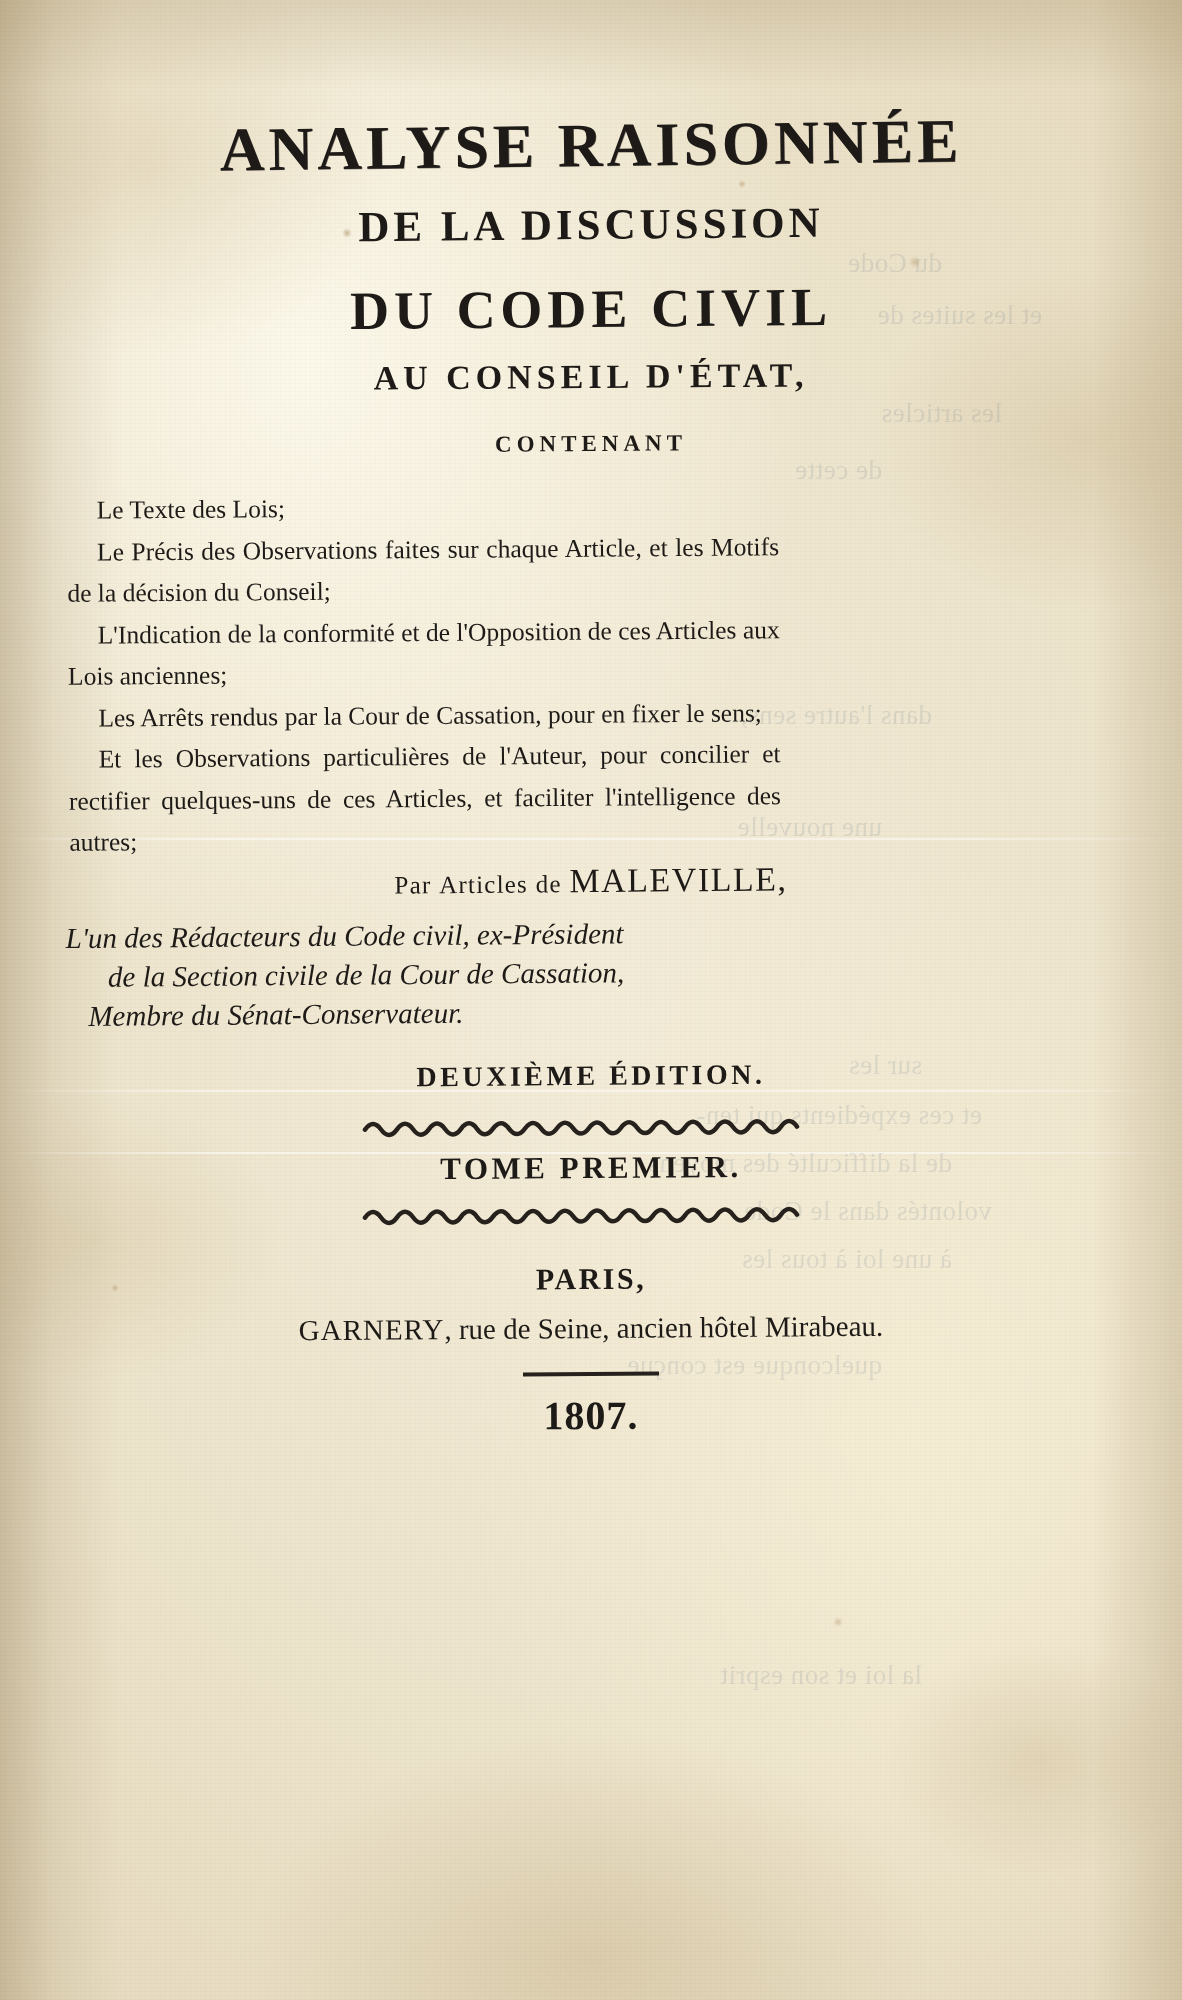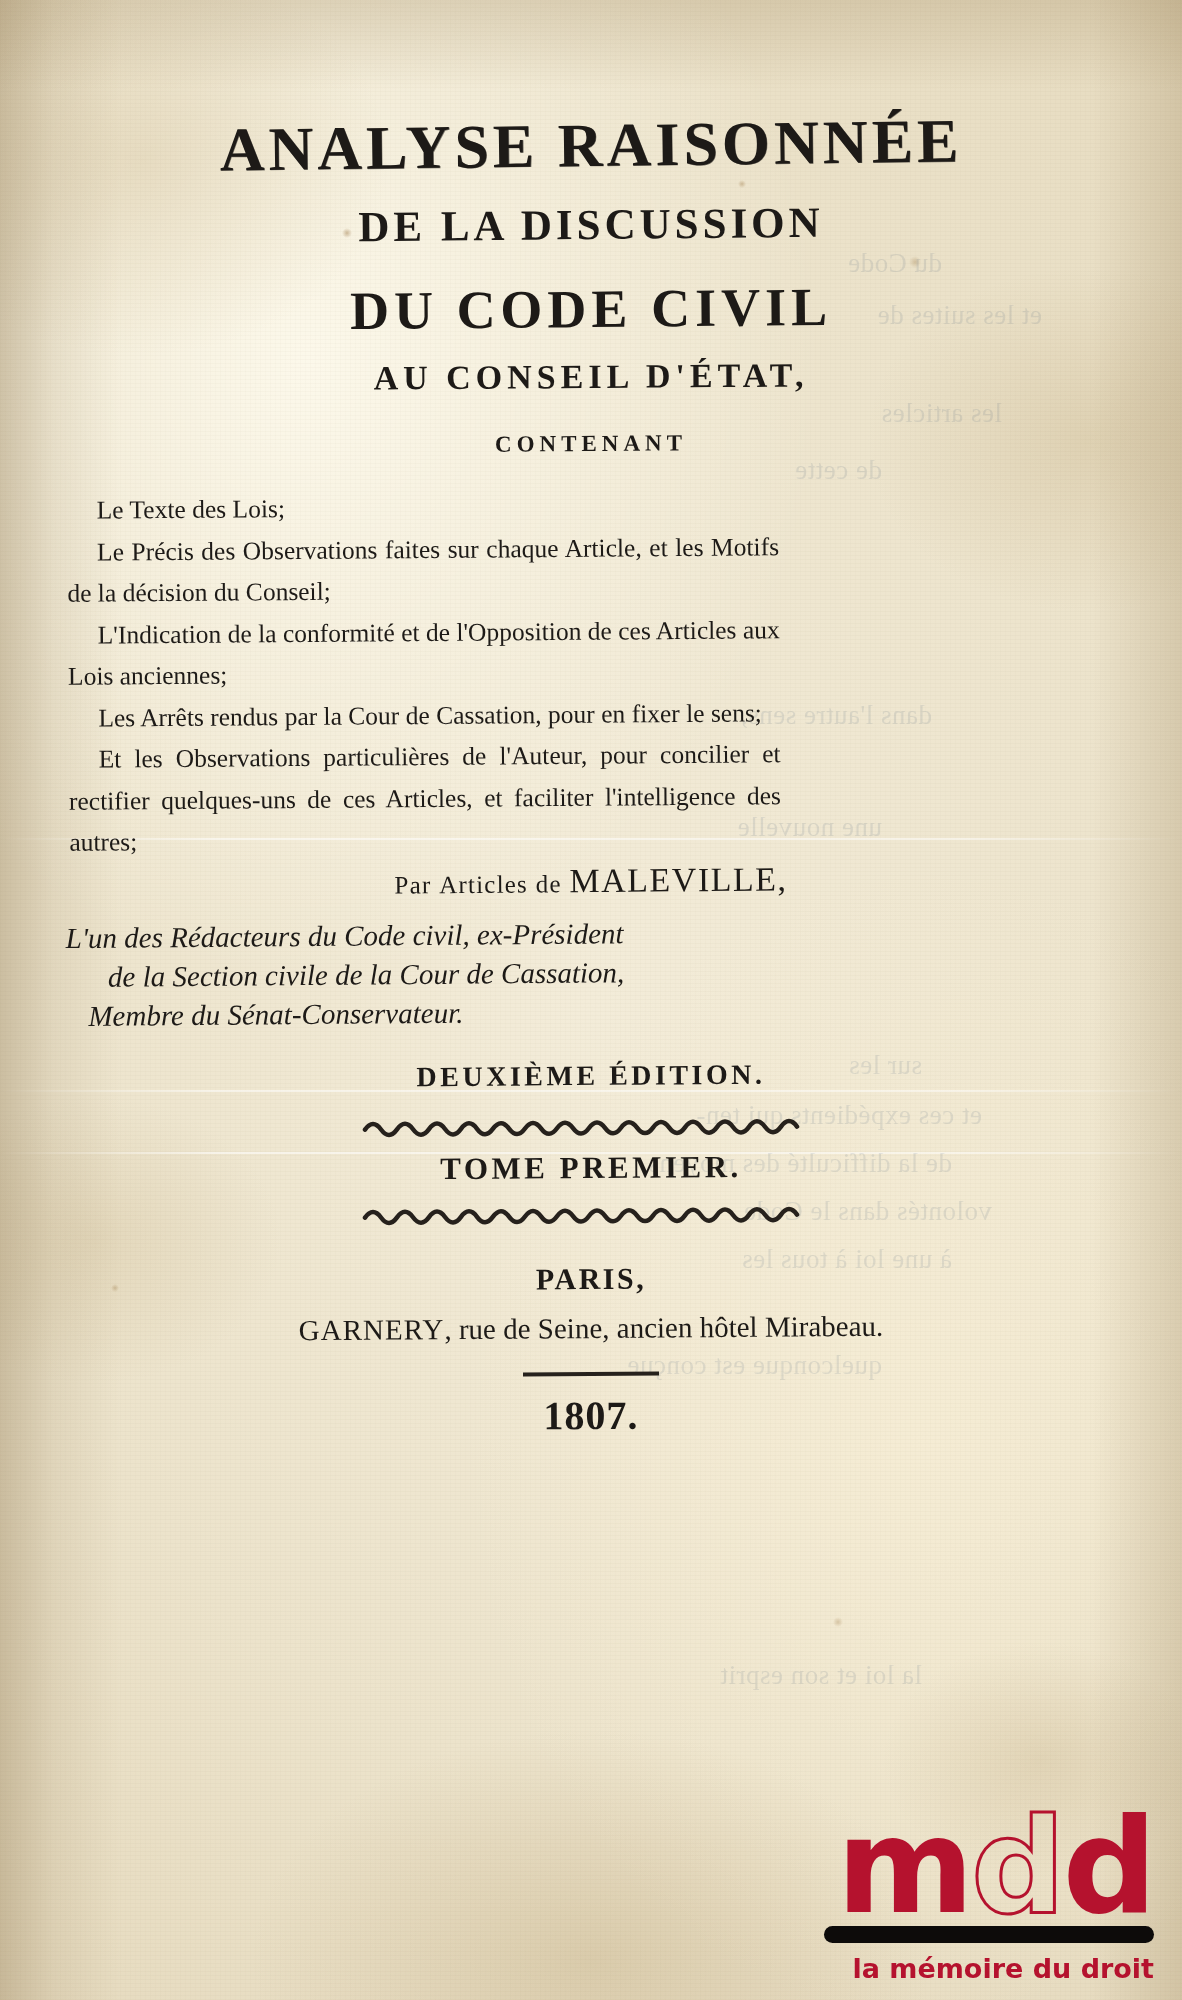--- a/index.html
+++ b/index.html
@@ -388,19 +388,14 @@
     <div class="blk publisher">
       <span class="firm">GARNERY</span><span>, rue de Seine, ancien hôtel Mirabeau.</span>
     </div>
 
     <div class="short-rule"></div>
 
     <div class="blk year">1807.</div>
 
   </div>
 
-  <div class="logo">
-    <div class="logo-mark"><span>m</span><span class="hollow">d</span><span>d</span></div>
-    <div class="logo-bar"></div>
-    <div class="logo-tag">la mémoire du droit</div>
-  </div>
 
 </div>
 
 </body></html>

